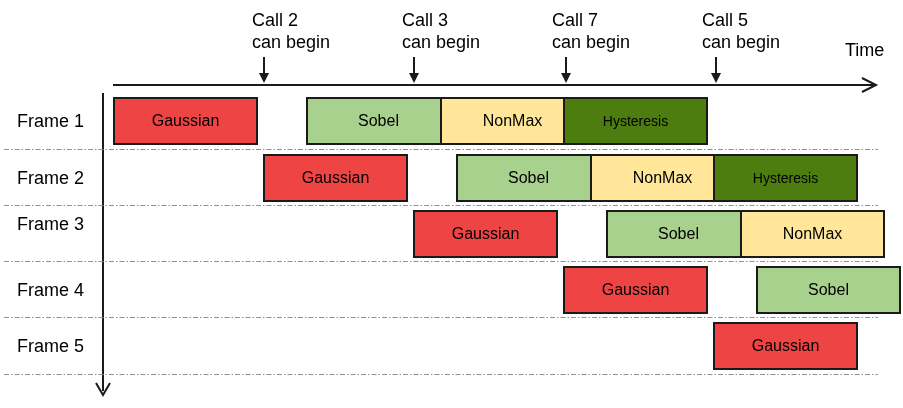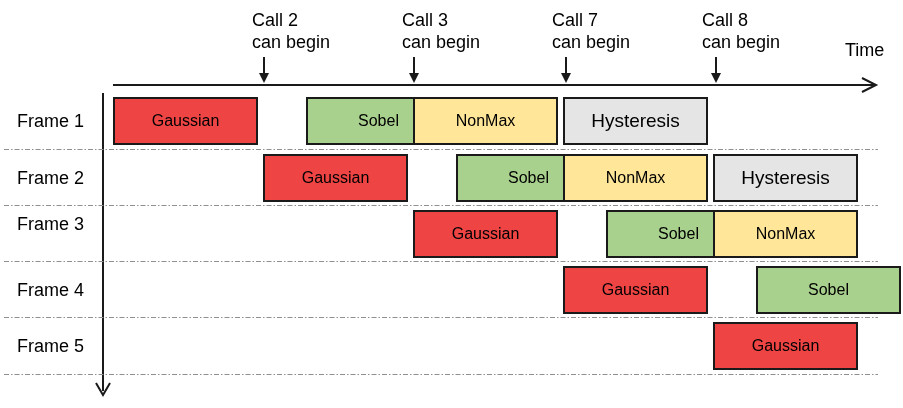--- a/index.html
+++ b/index.html
@@ -16,22 +16,22 @@
   .box{
     position:absolute;
     width:145px;height:48px;
     box-sizing:border-box;
     border:2px solid #1a1a1a;
     display:flex;align-items:center;justify-content:center;
     font-size:16px;
   }
   .fill-gaussian{background:#ef4444;}
   .fill-sobel{background:#A9D18E;margin-left:43px;}
-  .fill-nonmax{background:#FFE699;}
-  .fill-hysteresis{background:#e5e5e5;font-size:19px;}
+  .fill-nonmax{background:#FFE699;margin-left:27px;}
+  .fill-hysteresis{background:#4d7c0f;font-size:14px;}
 
   .col-1{left:113px}.col-2{left:263px}.col-3{left:413px}.col-4{left:563px}.col-5{left:713px}
   .row-1{top:97px}.row-2{top:154px}.row-3{top:210px}.row-4{top:266px}.row-5{top:322px}
 
   .frame-label{
     position:absolute;left:17px;
     font-size:18px;line-height:24px;
   }
   .fl-1{top:109px}.fl-2{top:166px}.fl-3{top:212px}.fl-4{top:278px}.fl-5{top:334px}
 
@@ -91,21 +91,21 @@
   </div>
   <div class="call-label cl-2">
     <span>Call 3</span>
     <span>can begin</span>
   </div>
   <div class="call-label cl-3">
     <span>Call 7</span>
     <span>can begin</span>
   </div>
   <div class="call-label cl-4">
-    <span>Call 8</span>
+    <span>Call 5</span>
     <span>can begin</span>
   </div>
   <div class="time-label">Time</div>
 
   <div class="frame-label fl-1">Frame 1</div>
   <div class="frame-label fl-2">Frame 2</div>
   <div class="frame-label fl-3">Frame 3</div>
   <div class="frame-label fl-4">Frame 4</div>
   <div class="frame-label fl-5">Frame 5</div>
 

